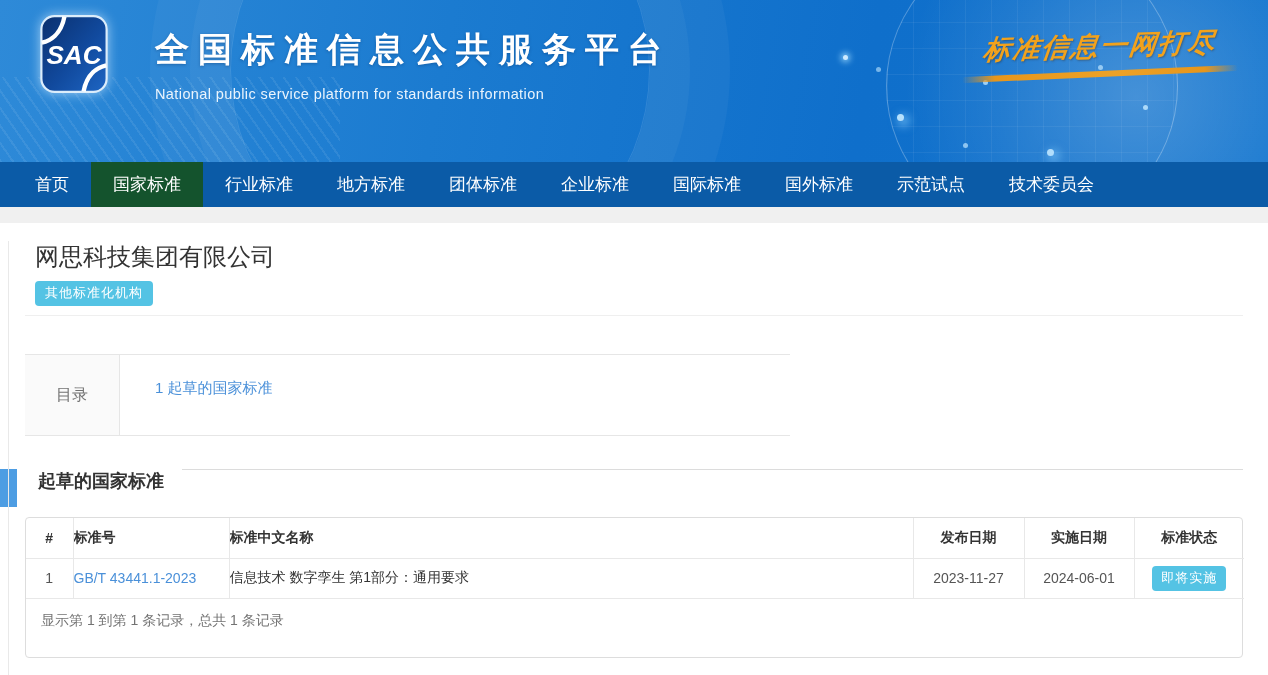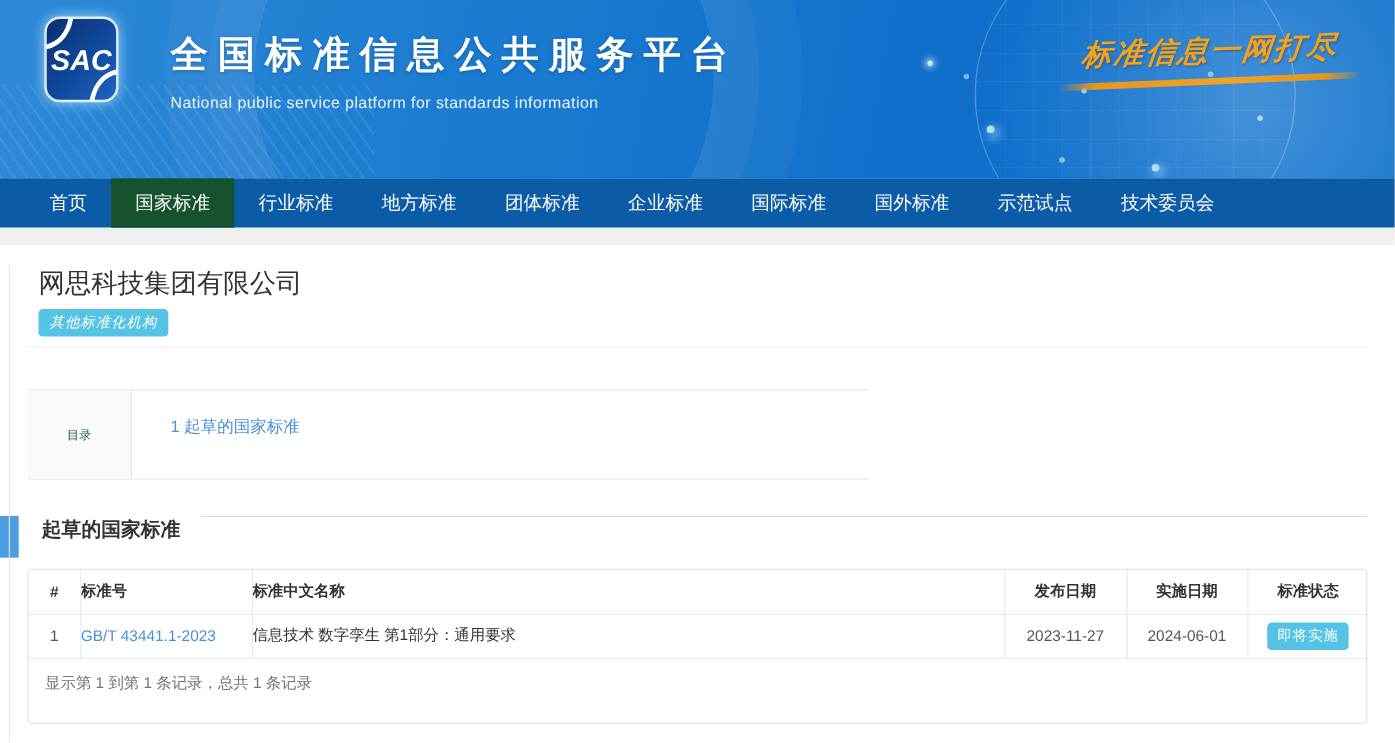--- a/index.html
+++ b/index.html
@@ -37,40 +37,40 @@
 
   .slogan { position: absolute; right: 28px; top: 28px; width: 280px; text-align: center; }
   .slogan-text { font-family: "Liberation Serif", serif; font-style: italic; font-weight: bold;
     font-size: 27px; color: #f2a21c; letter-spacing: 2px; transform: skewX(-8deg) rotate(-2deg);
     text-shadow: 1px 1px 2px rgba(60,30,0,.35); white-space: nowrap; }
   .slogan-underline { height: 6px; margin: 7px 2px 0;
     background: linear-gradient(90deg, transparent 0%, #e7961b 12%, #eda228 55%, #e7961b 88%, transparent 100%);
     border-radius: 3px; transform: rotate(-2.5deg); }
 
   
-  nav { height: 45px; background: #0b5ba7; display: flex; padding-left: 23px; }
+  nav { height: 45px; background: #0b5ba7; display: flex; padding-left: 13px; }
   nav a { display: block; line-height: 45px; padding: 0 22px; color: #fff; font-size: 17px;
     text-decoration: none; white-space: nowrap; }
   nav a.active { background: #14532d; }
 
   .strip { height: 16px; background: #f0f0f0; }
 
   
   main { position: relative; height: 452px; background: #fff; }
   .edge-line { position: absolute; left: 8px; top: 0; bottom: 0; border-left: 1px solid #e9e9e9; }
 
   .org-name { margin: 18px 0 0 35px; font-size: 24px; font-weight: 400; color: #333; }
   .org-badge { display: inline-block; margin: 8px 0 0 35px; background: #54c3e4; color: #fff;
-    font-size: 13px; padding: 3px 10px 4px; border-radius: 4px; letter-spacing: 1px; font-style: italic; }
+    font-size: 13px; padding: 3px 10px 4px; border-radius: 4px; letter-spacing: 1px; }
   .divider { margin: 9px 25px 0 25px; border-top: 1px solid #efefef; }
 
   .dir-panel { margin: 38px 0 0 25px; width: 765px; height: 82px; display: flex;
     border-top: 1px solid #e6e6e6; border-bottom: 1px solid #e6e6e6; }
   .dir-label { width: 95px; background: #fafafa; border-right: 1px solid #e6e6e6;
-    display: flex; align-items: center; justify-content: center; font-size: 11px; color: #14532d; }
+    display: flex; align-items: center; justify-content: center; font-size: 16px; color: #737373; }
   .dir-links { padding: 24px 0 0 35px; font-size: 15px; }
   .dir-links a { color: #4a90d9; text-decoration: none; }
 
   .section-hd { margin-top: 33px; display: flex; align-items: flex-start; height: 38px; }
   .section-bar { width: 17px; height: 38px; background: #4d9de3; }
   .section-title { margin-left: 21px; font-size: 18px; font-weight: bold; color: #333; white-space: nowrap; }
   .section-line { flex: 1; margin: 0 25px 0 18px; border-top: 1px solid #dcdcdc; }
 
   .table-wrap { margin: 10px 25px 0 25px; border: 1px solid #ddd; border-radius: 4px; }
   table { width: 100%; border-collapse: collapse; font-size: 14px; table-layout: fixed; }

